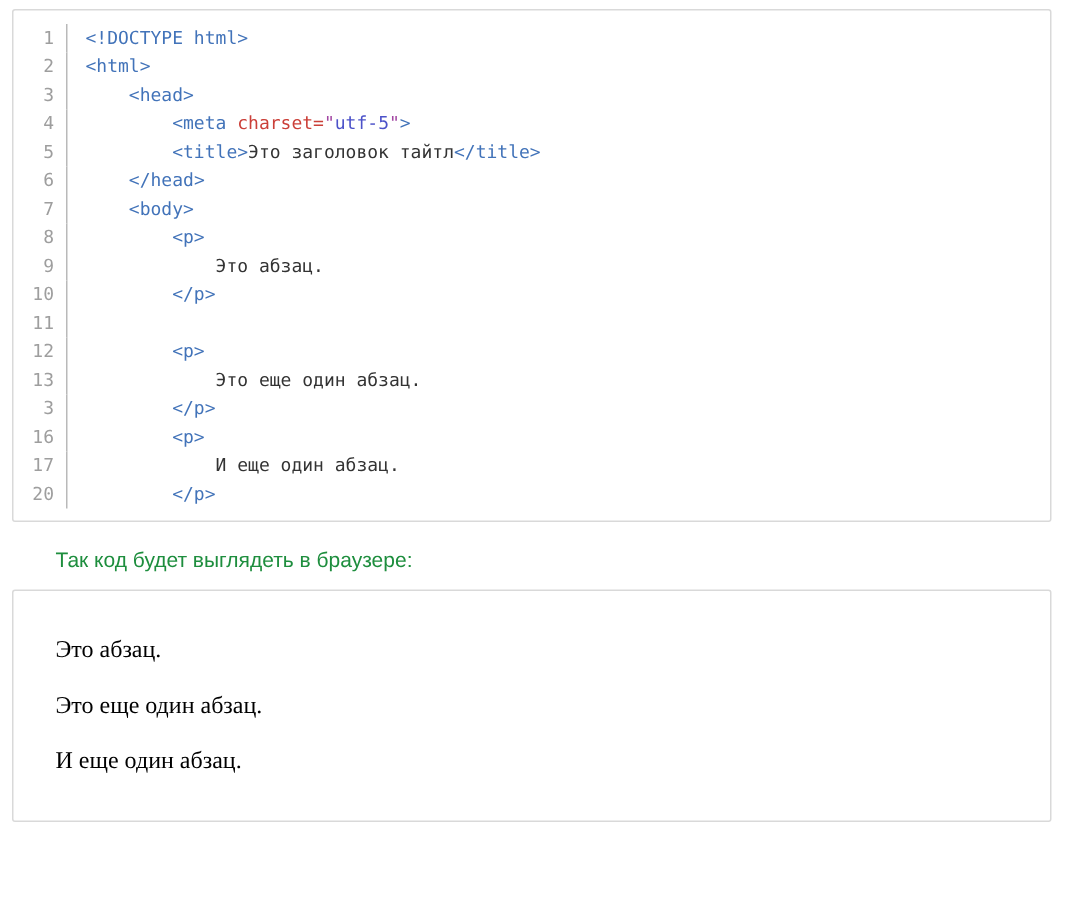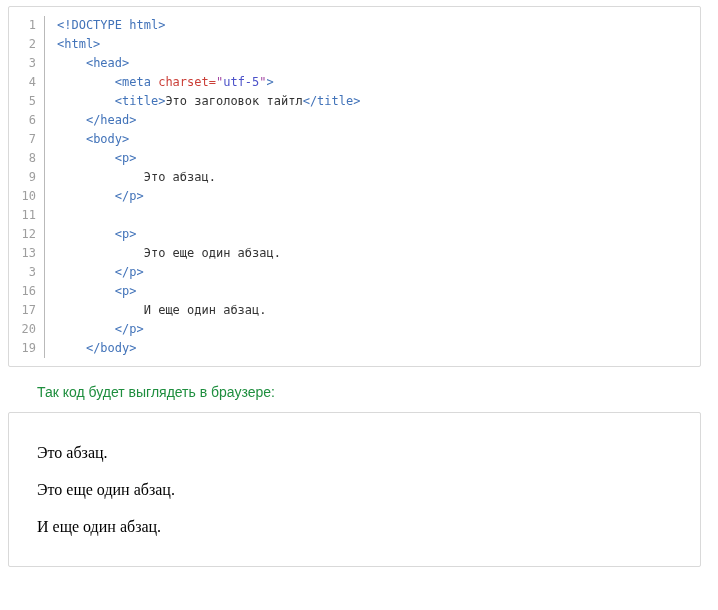--- a/index.html
+++ b/index.html
@@ -137,24 +137,20 @@
           <span class="line-code">        <span class="tok-tag">&lt;p&gt;</span></span>
         </div>
         <div class="code-line">
           <span class="line-number">17</span>
           <span class="line-code">            <span class="tok-text">И еще один абзац.</span></span>
         </div>
         <div class="code-line">
           <span class="line-number">20</span>
           <span class="line-code">        <span class="tok-tag">&lt;/p&gt;</span></span>
         </div>
-        <div class="code-line">
-          <span class="line-number">19</span>
-          <span class="line-code">    <span class="tok-tag">&lt;/body&gt;</span></span>
-        </div>
       </div>
   </div>
 
   <p class="caption">Так код будет выглядеть в браузере:</p>
 
   <div class="panel preview-panel">
     <p class="preview-paragraph">Это абзац.</p>
     <p class="preview-paragraph">Это еще один абзац.</p>
     <p class="preview-paragraph">И еще один абзац.</p>
   </div>

